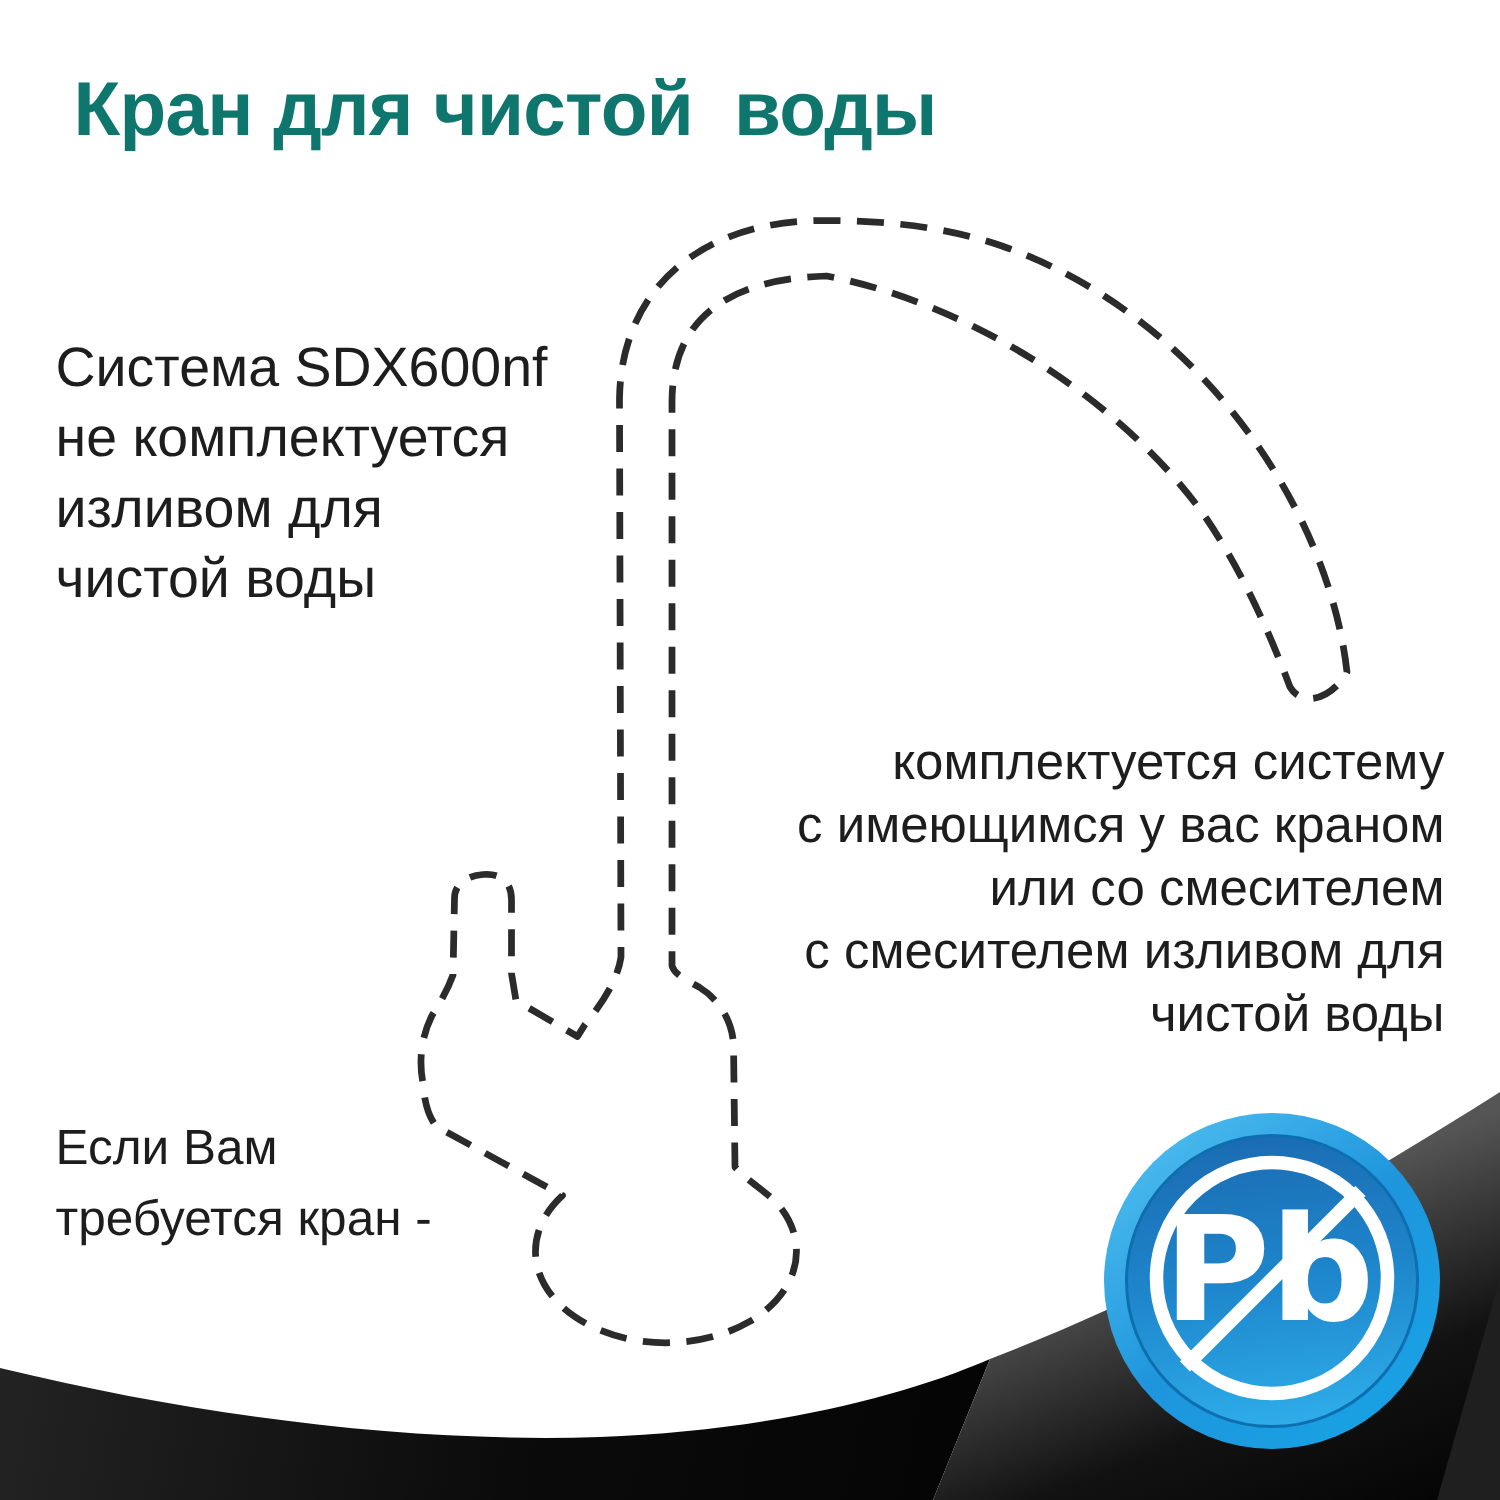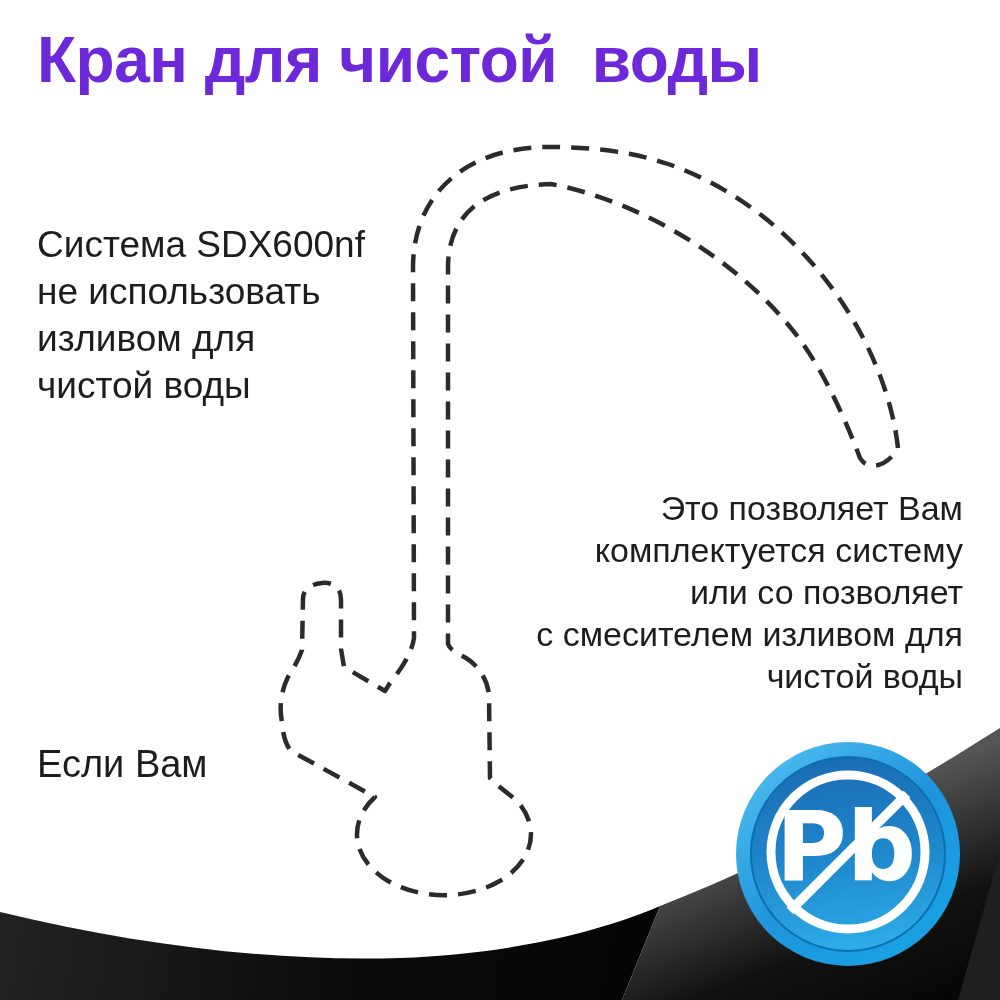--- a/index.html
+++ b/index.html
@@ -5,38 +5,38 @@
   html,body{margin:0;padding:0;background:#e8e8e8;}
   .canvas{
     position:relative;
     width:1000px;height:1000px;
     background:#ffffff;
     overflow:hidden;
     font-family:"Liberation Sans","DejaVu Sans",sans-serif;
   }
   .bg-art{position:absolute;inset:0;width:1000px;height:1000px;}
   .page-title{
-    position:absolute;left:37px;top:18px;margin:0;
-    font-size:64px;font-weight:700;letter-spacing:-0.5px;
-    color:#6d28d9;line-height:85px;
+    position:absolute;left:37px;top:18px;margin:12px;
+    font-size:51px;font-weight:700;letter-spacing:-0.5px;
+    color:#0f766e;line-height:85px;
   }
   .page-title .tl{display:block;white-space:pre;}
   .note{position:absolute;color:#1d1d1d;}
   .note div{white-space:pre;}
   .note-left{
     left:37px;top:221px;
     font-size:37px;line-height:47px;text-align:left;
   }
   .note-right{
     right:37px;top:487px;
     font-size:34px;line-height:42px;text-align:right;
   }
   .note-bottom{
     left:37px;top:741px;
-    font-size:38px;line-height:47px;text-align:left;
+    font-size:33px;line-height:47px;text-align:left;
   }
 </style>
 </head>
 <body>
 
 <div class="canvas">
 
   <svg class="bg-art" viewBox="0 0 1000 1000" aria-hidden="true">
     <defs>
       <linearGradient id="swooshG" gradientUnits="userSpaceOnUse" x1="0" y1="900" x2="620" y2="1010">
@@ -104,30 +104,31 @@
       <line x1="790" y1="911" x2="907" y2="794" stroke="#ffffff" stroke-width="9.5"></line>
     </g>
   </svg>
 
   <h1 class="page-title">
     <span class="tl">Кран для чистой  воды</span>
   </h1>
 
   <div class="note note-left">
     <div>Система SDX600nf</div>
-    <div>не использовать</div>
+    <div>не комплектуется</div>
     <div>изливом для</div>
     <div>чистой воды</div>
   </div>
 
   <div class="note note-right">
-    <div>Это позволяет Вам</div>
     <div>комплектуется систему</div>
-    <div>или со позволяет</div>
+    <div>с имеющимся у вас краном</div>
+    <div>или со смесителем</div>
     <div>с смесителем изливом для</div>
     <div>чистой воды</div>
   </div>
 
   <div class="note note-bottom">
     <div>Если Вам</div>
+    <div>требуется кран -</div>
   </div>
 
 </div>
 
 </body></html>

